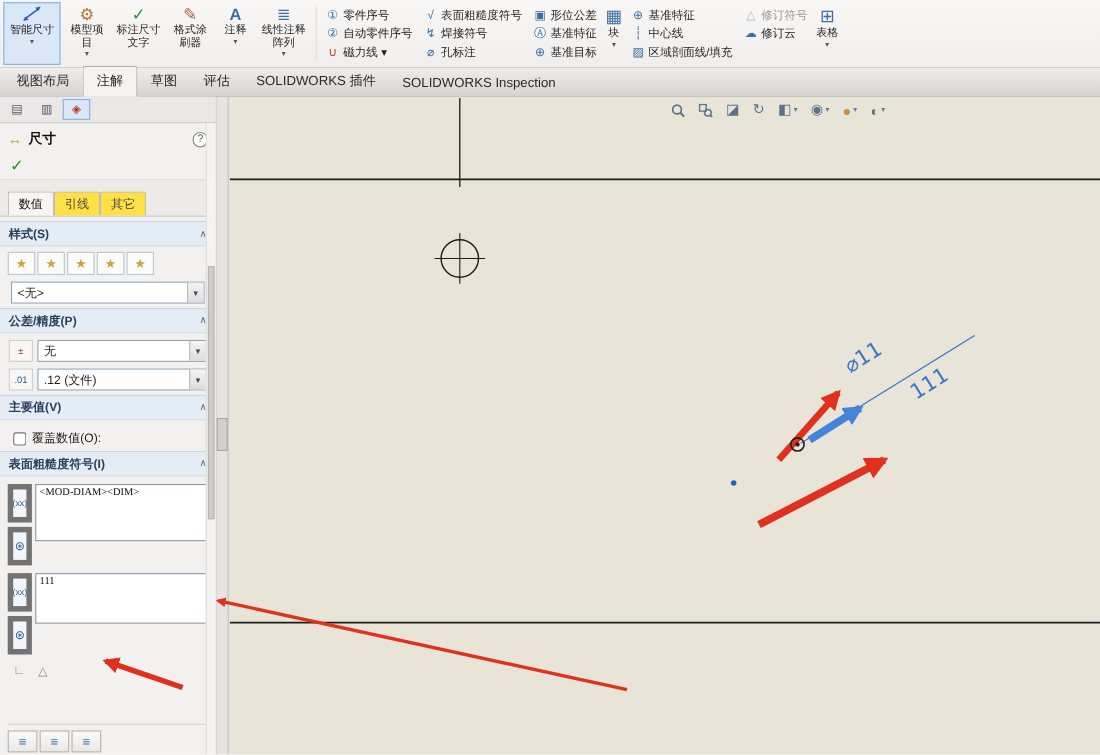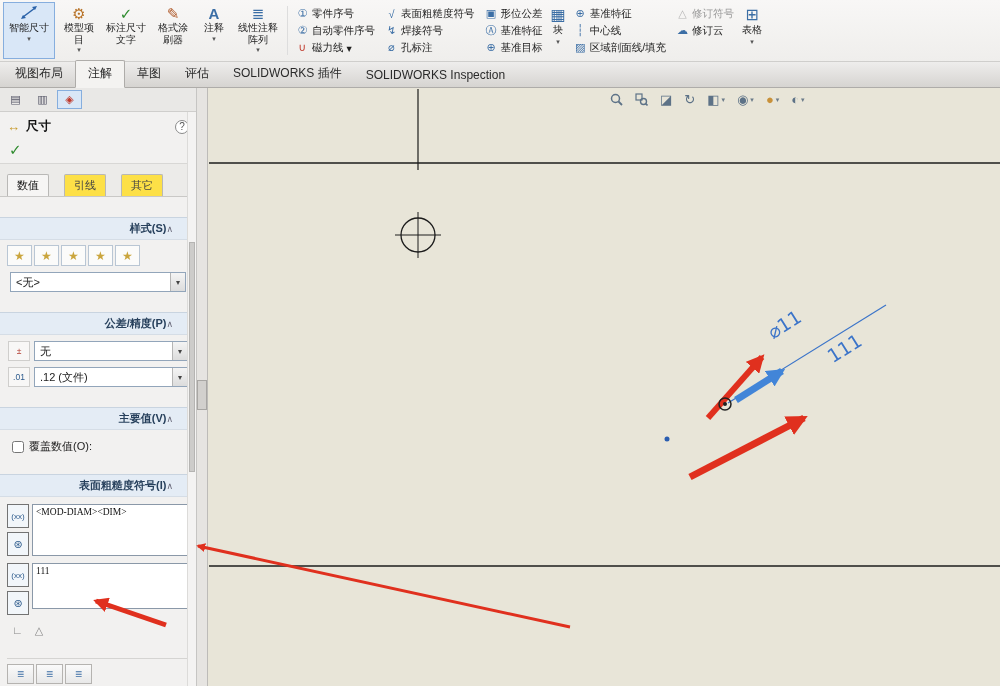--- a/index.html
+++ b/index.html
@@ -34,43 +34,43 @@
 
 .ptabs{display:flex;gap:2px;padding:2px 3px;background:#e9e8e6;border-bottom:1px solid #cfcecc}
 .ptab{width:25px;height:19px;display:flex;align-items:center;justify-content:center;font-size:11px;color:#556;border:1px solid transparent}
 .ptab.active{background:#d9e7f7;border-color:#86aede}
 .ptab .red{color:#c0392b}
 .ptitle{display:flex;align-items:center;gap:6px;padding:6px 7px 4px;font-weight:bold;font-size:12.5px;color:#111}
 .ptitle .ric{color:#c89b2a;font-size:13px;font-weight:normal}
 .help{margin-left:auto;width:14px;height:14px;border:1px solid #8a8a8a;border-radius:50%;font-size:10px;display:flex;align-items:center;justify-content:center;color:#555;font-weight:normal;background:#fff}
 .pok{padding:2px 9px 4px;border-bottom:1px solid #d8d7d5}
 .pok .ok{color:#2e8b2e;font-weight:bold;font-size:15px}
-.subtabs{display:flex;gap:15px;padding:10px 7px 0;border-bottom:1px solid #c9c8c6;background:#ecebe9}
+.subtabs{display:flex;gap:0;padding:10px 7px 0;border-bottom:1px solid #c9c8c6;background:#ecebe9}
 .stab{padding:3px 9px;background:#fde047;border:1px solid #b9b8b6;border-bottom:none;font-size:11px;border-radius:2px 2px 0 0;color:#444}
 .stab.active{background:#f6f5f4;color:#111}
-.sec{display:flex;align-items:center;justify-content:flex-end;padding:3px 23px;background:#e4ecf5;border-top:1px solid #c9d4e0;border-bottom:1px solid #d5dde6;font-weight:bold;color:#27405c;margin-top:20px;font-size:11px}
+.sec{display:flex;align-items:center;justify-content:space-between;padding:3px 8px;background:#e4ecf5;border-top:1px solid #c9d4e0;border-bottom:1px solid #d5dde6;font-weight:bold;color:#27405c;margin-top:4px;font-size:11px}
 .sec .col{font-weight:normal;color:#667;font-size:9px}
 .stylebtns{display:flex;gap:2px;padding:5px 7px 0}
 .stylebtn{width:25px;height:21px;border:1px solid #b9c6d4;background:#fbfbfa;display:flex;align-items:center;justify-content:center;color:#caa53d;font-size:12px}
 .combo{display:flex;align-items:center;height:20px;border:1px solid #92a5ba;background:#fff;margin:6px 10px 0}
 .combo .cval{flex:1;padding:0 5px;font-size:11px;white-space:nowrap;overflow:hidden}
 .combo .cdd{width:15px;align-self:stretch;background:linear-gradient(#f4f4f4,#dcdcdc);border-left:1px solid #b5b5b5;display:flex;align-items:center;justify-content:center;font-size:8px;color:#444}
 .prow{display:flex;align-items:center;gap:4px;margin:6px 8px 0}
 .prow .picn{width:22px;height:20px;border:1px solid #cfcecc;background:#f8f7f6;display:flex;align-items:center;justify-content:center;font-size:8.5px;color:#b03a2e;flex:0 0 auto}
 .prow .combo{flex:1;margin:0}
 .dinput{height:18px;margin:8px 12px 0;background:#e6e4de;border:1px solid #bdbbb6;color:#5f5f5f;font-size:10.5px;display:flex;align-items:center;padding:0 4px}
 .spinrow{display:flex;align-items:center;gap:2px;margin:7px 12px 0}
 .spinrow .dinput{flex:1;margin:0;height:20px}
 .spin{display:flex;flex-direction:column;width:14px;gap:1px}
 .spin span{height:9px;border:1px solid #b5b3b0;background:linear-gradient(#f6f6f6,#dedede);font-size:5px;display:flex;align-items:center;justify-content:center;color:#333}
 .chkrow{display:flex;align-items:center;gap:5px;margin:9px 12px 0;color:#222}
 .chkrow input{width:12px;height:12px}
 .txtblock{display:flex;gap:3px;margin:7px 7px 0}
 .ticons{display:flex;flex-direction:column;gap:4px}
-.ticon{width:22px;height:24px;border:1px solid #737373;background:#f2f6fa;display:flex;align-items:center;justify-content:center;font-size:8px;color:#2c5a8c}
+.ticon{width:22px;height:35px;border:5px solid #737373;background:#f2f6fa;display:flex;align-items:center;justify-content:center;font-size:8px;color:#2c5a8c}
 .tarea{flex:1;border:1px solid #8a98a8;background:#fff;font-family:Liberation Serif, serif;font-size:9.5px;resize:none;padding:2px 3px;color:#111}
 .h52{height:52px}.h46{height:46px}
 .minirow{display:flex;gap:12px;margin:9px 12px 0;color:#888;font-size:11px}
 .alignrow{display:flex;gap:2px;margin:auto 7px 2px;padding-top:5px;border-top:1px solid #d5d4d2}
 .abtn{width:27px;height:20px;border:1px solid #b5b3b0;background:linear-gradient(#fafafa,#e8e8e8);display:flex;align-items:center;justify-content:center;color:#3c6ea5;font-size:12px}
 .pscrollbar{position:absolute;right:0;top:24px;bottom:0;width:9px;background:#f4f3f2;border-left:1px solid #dcdbd9}
 .pthumb{position:absolute;left:1px;right:1px;top:130px;height:230px;background:#cdccca;border:1px solid #b5b4b2}
 
 .headsup{position:absolute;left:402px;top:4px;display:flex;gap:12px;align-items:center;color:#5d7287;font-size:13px}
 .hic{display:flex;align-items:center;gap:2px}

